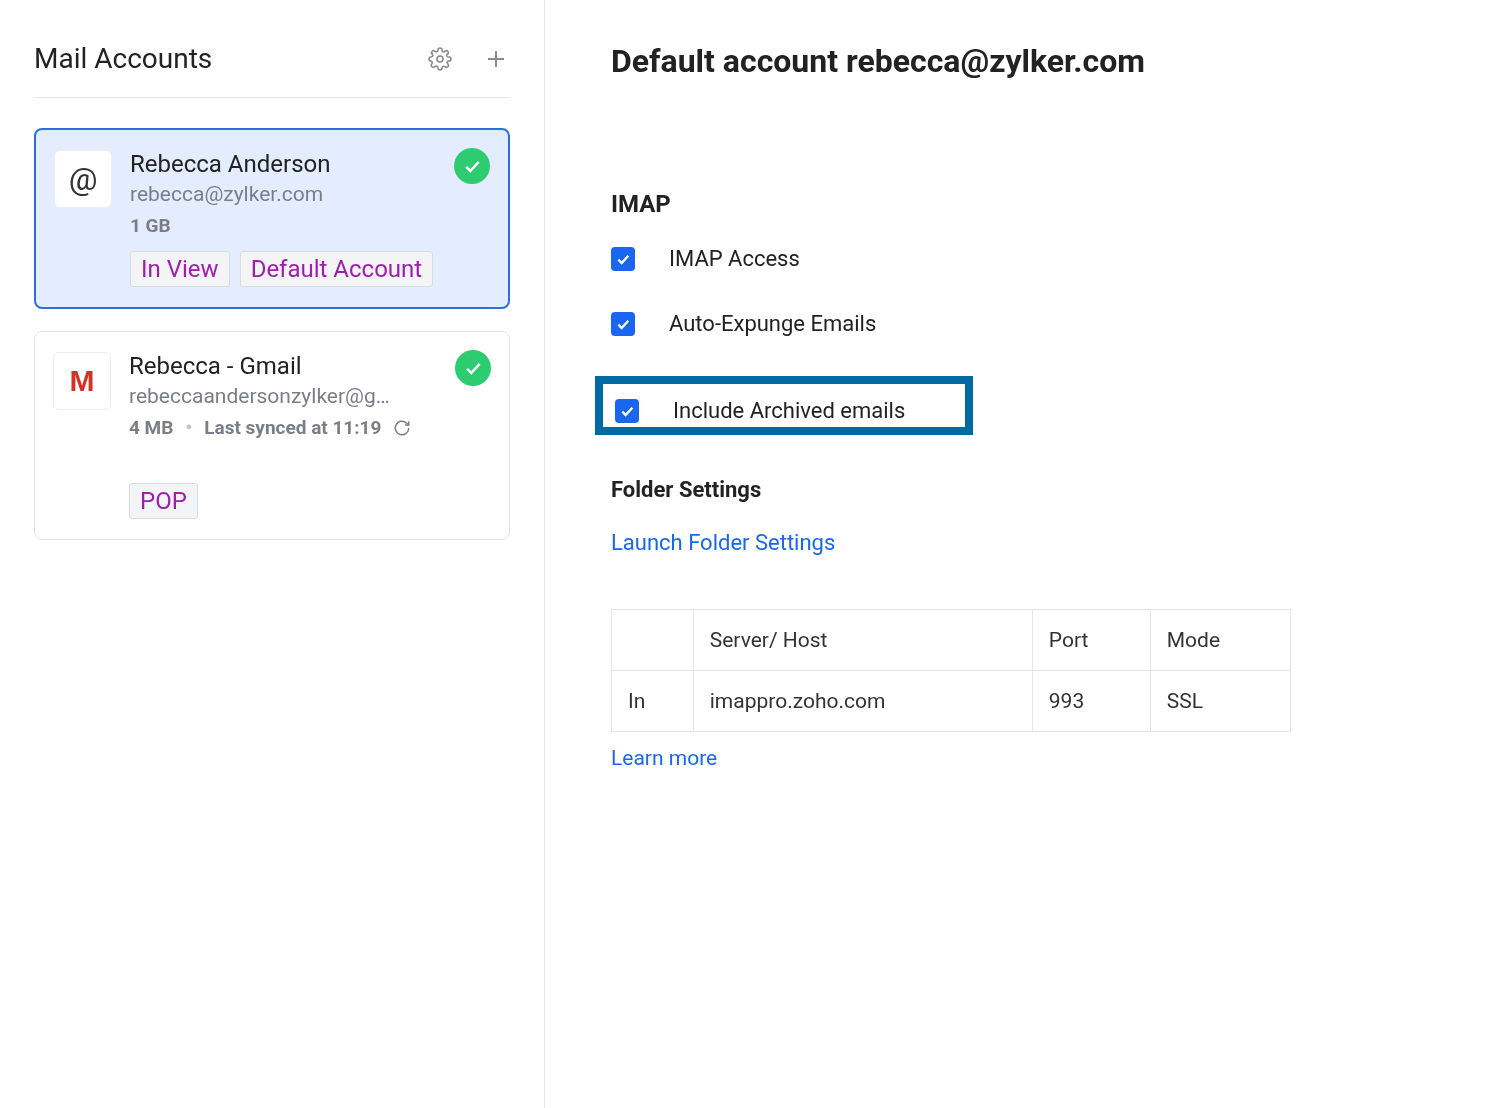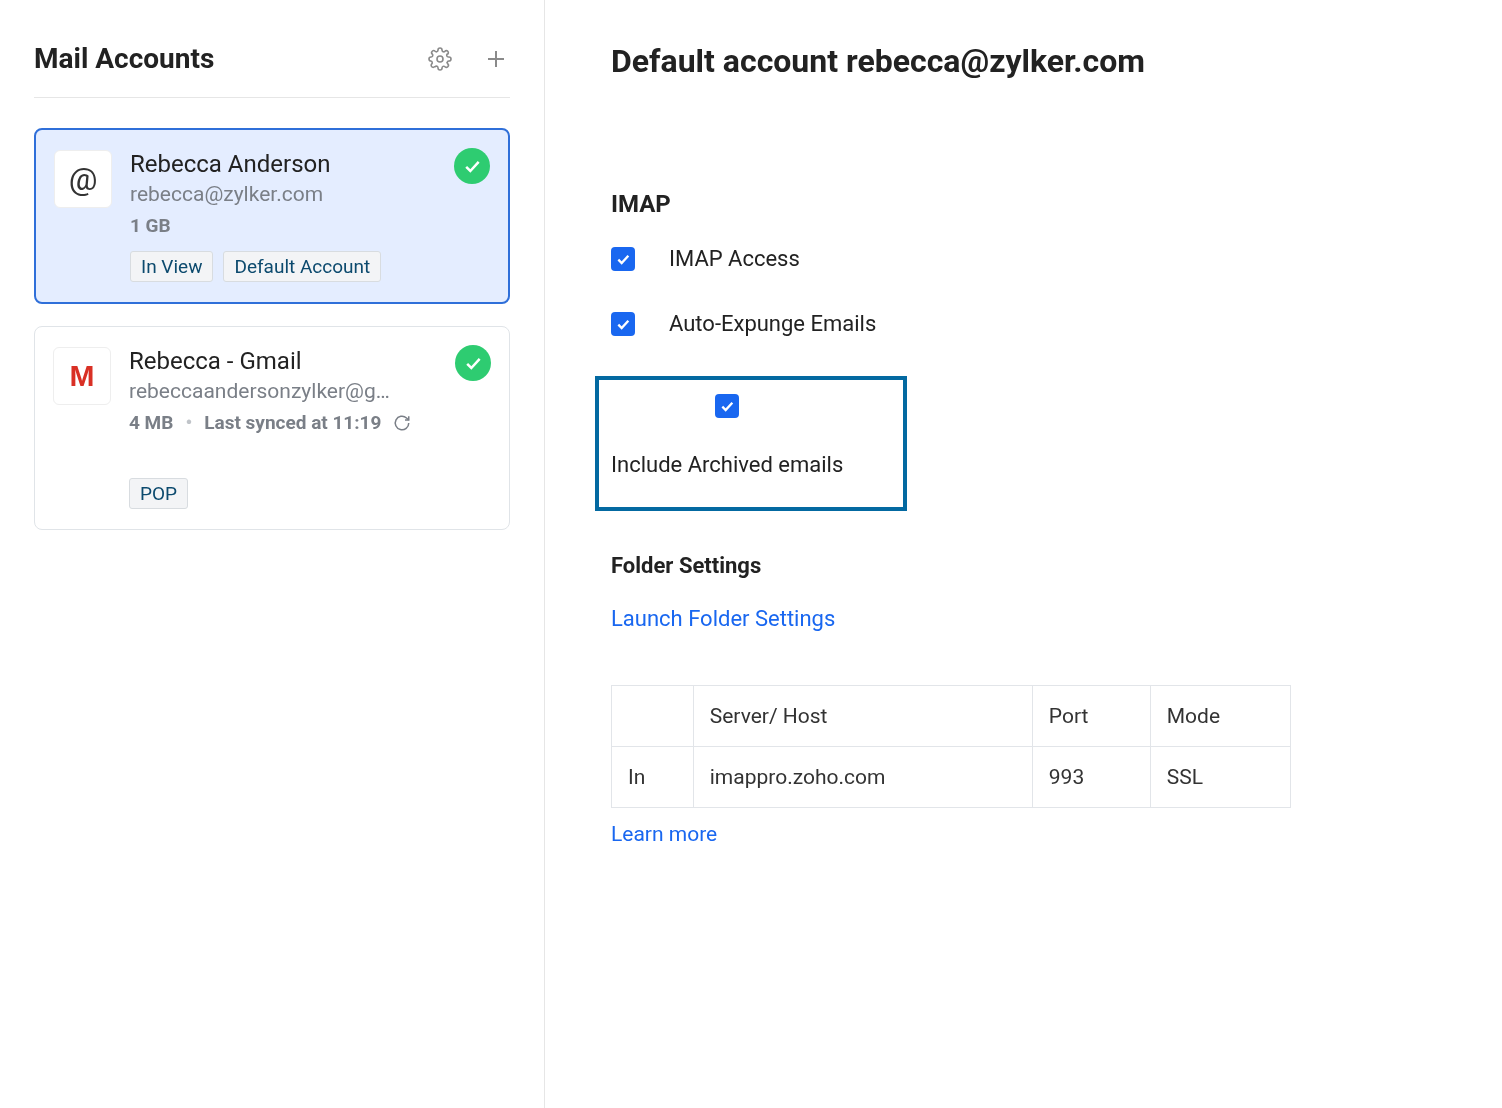--- a/index.html
+++ b/index.html
@@ -19,21 +19,21 @@
   .sidebar-header {
     display: flex;
     align-items: center;
     justify-content: space-between;
     padding-bottom: 22px;
     border-bottom: 1px solid #e6e6e6;
     margin-bottom: 30px;
   }
   .sidebar-title {
     font-size: 28px;
-    font-weight: 700;
+    font-weight: 400;
     color: #222;
   }
   .header-icons { display: flex; gap: 28px; align-items: center; }
   .icon-btn { width: 28px; height: 28px; display:flex; align-items:center; justify-content:center; cursor:pointer; color:#8a8a8a; }
   .account-card {
     border: 1px solid #e0e4e8;
     border-radius: 8px;
     padding: 20px 18px 20px 18px;
     display: flex;
     gap: 18px;
@@ -56,41 +56,41 @@
     flex-shrink:0;
   }
   .gmail-icon { font-family: Arial; font-weight:600; color:#d93025; font-size:30px;}
   .acct-body { flex:1; min-width:0; }
   .acct-name { font-size: 24px; color:#222; margin-bottom: 4px; white-space:nowrap; overflow:hidden; text-overflow:ellipsis;}
   .acct-email { font-size: 21px; color:#7a7f87; margin-bottom: 8px; white-space:nowrap; overflow:hidden; text-overflow:ellipsis;}
   .acct-meta { font-size: 19px; color:#7a7f87; display:flex; align-items:center; gap:12px; margin-bottom: 14px; font-weight: bold;}
   .sync-icon { display:inline-flex; }
   .tags { display:flex; gap:10px; }
   .tag {
-    font-size: 19px;
+    font-size: 24px;
     padding: 3px 10px;
     border: 1px solid #d8dce0;
     border-radius: 3px;
-    color:#0c4a6e;
+    color:#a21caf;
     background:#f3f4f6;
   }
   .check-badge {
     position:absolute; top:18px; right:18px;
     width:36px; height:36px; border-radius:50%;
     background:#2ecc71; display:flex; align-items:center; justify-content:center;
     color:#fff;
   }
   .main {
     flex:1;
     padding: 42px 60px 0 66px;
   }
   .main-title { font-size: 32px; font-weight:700; margin-bottom: 110px;}
   .section-title { font-size: 24px; font-weight:700; margin-bottom: 28px;}
   .check-row { display:flex; align-items:center; gap:34px; font-size:22px; margin-bottom: 40px; }
-  .check-row.highlight { border: 4px solid #0369a1; padding: 14px 60px 30px 12px; margin-left:-16px; display:inline-flex; margin-bottom: 34px; flex-direction: column;}
+  .check-row.highlight { border: 8px solid #0369a1; padding: 14px 60px 4px 12px; margin-left:-16px; display:inline-flex; margin-bottom: 34px;}
   .checkbox {
     width:24px; height:24px; border-radius:4px; background:#1967f0;
     display:flex; align-items:center; justify-content:center; color:#fff; flex-shrink:0;
   }
   .sub-title { font-size: 22px; font-weight:700; margin-top: 8px; margin-bottom: 28px;}
   .link { color:#1967f0; font-size:22px; cursor:pointer; display:inline-block; margin-bottom: 36px;}
   table.server {
     border-collapse: collapse;
     width: 680px;
     margin-top: 18px;

